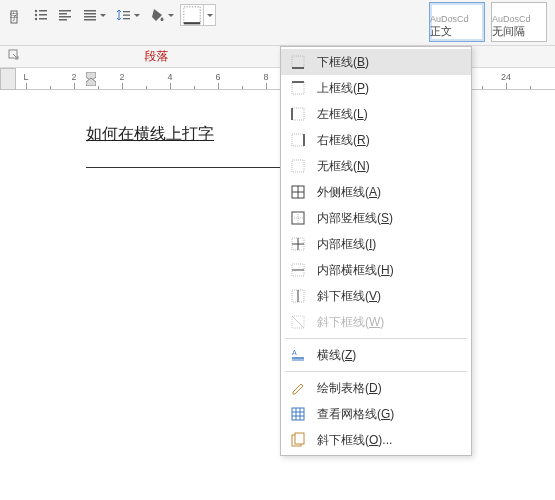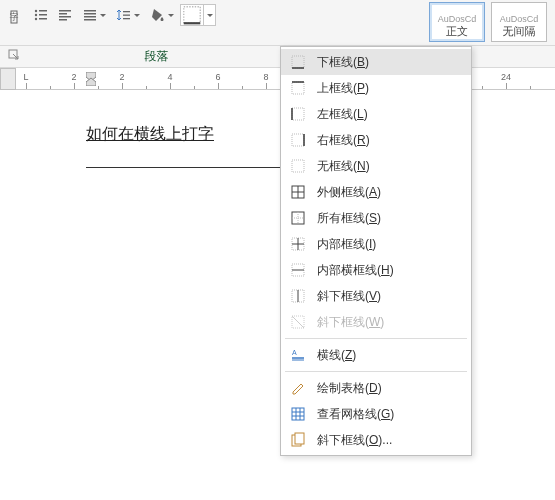--- a/index.html
+++ b/index.html
@@ -41,33 +41,33 @@
     border:1px solid #c6c6c6; background:#fff;
   }
   .border-split .main { width:22px; height:20px; display:flex;align-items:center;justify-content:center;}
   .border-split .drop { width:12px; height:20px; border-left:1px solid #c6c6c6; display:flex;align-items:center;justify-content:center;}
   .border-split .drop::after{ content:""; border:3px solid transparent; border-top-color:#666; transform:translateY(2px);}
   .styles {
     margin-left:auto; display:flex; gap:6px; padding:2px 8px 2px 2px;
   }
   .style-thumb {
     width:56px; height:40px; border:1px solid #bdbdbd;
-    display:flex; flex-direction:column; align-items:center; justify-content:flex-end;
+    display:flex; flex-direction:column; justify-content:flex-end;
     font-size:11px; background:#fff;
   }
   .style-thumb.active { border:1px solid #7aa7d8; box-shadow:0 0 0 2px #cfe2f5 inset;}
   .style-thumb .top { font-size:9px; color:#999; padding-top:2px;}
   .style-thumb .lbl { padding-bottom:2px;}
   .group-footer {
     background:#f5f5f5; border-bottom:1px solid #d9d9d9;
     height:22px; display:flex; align-items:center;
   }
   .group-footer .launcher{ width:28px; text-align:center; color:#6f6f6f;}
   .group-footer .gname {
-    flex:0 0 258px; text-align:center; color:#14532d; font-size:12px;
+    flex:0 0 258px; text-align:center; color:#b91c1c; font-size:12px;
     border-right:1px solid transparent;
   }
   
   .ruler {
     height:22px; background:#fff; border-bottom:1px solid #c9c9c9;
     position:relative; display:flex; align-items:flex-end;
     font-size:9px; color:#666; padding-left:14px;
   }
   .ruler .edgebox{
     position:absolute; left:0; top:0; width:16px; height:22px;
@@ -314,21 +314,21 @@
     <span class="tx"><span>外侧框线</span>(<u>A</u>)</span>
   </div>
   <div class="mi">
     <span class="ic">
         <svg viewBox="0 0 16 16">
           <rect x="2" y="2" width="12" height="12" fill="none" stroke="#444"></rect>
           <line x1="8" y1="2" x2="8" y2="14" stroke="#bbb" stroke-dasharray="1 1"></line>
           <line x1="2" y1="8" x2="14" y2="8" stroke="#bbb" stroke-dasharray="1 1"></line>
         </svg>
       </span>
-    <span class="tx"><span>所有框线</span>(<u>S</u>)</span>
+    <span class="tx"><span>内部竖框线</span>(<u>S</u>)</span>
   </div>
   <div class="mi">
     <span class="ic">
         <svg viewBox="0 0 16 16">
           <rect x="2" y="2" width="12" height="12" fill="none" stroke="#bbb" stroke-dasharray="1 1"></rect>
           <line x1="8" y1="2" x2="8" y2="14" stroke="#444"></line>
           <line x1="2" y1="8" x2="14" y2="8" stroke="#444"></line>
         </svg>
       </span>
     <span class="tx"><span>内部框线</span>(<u>I</u>)</span>

